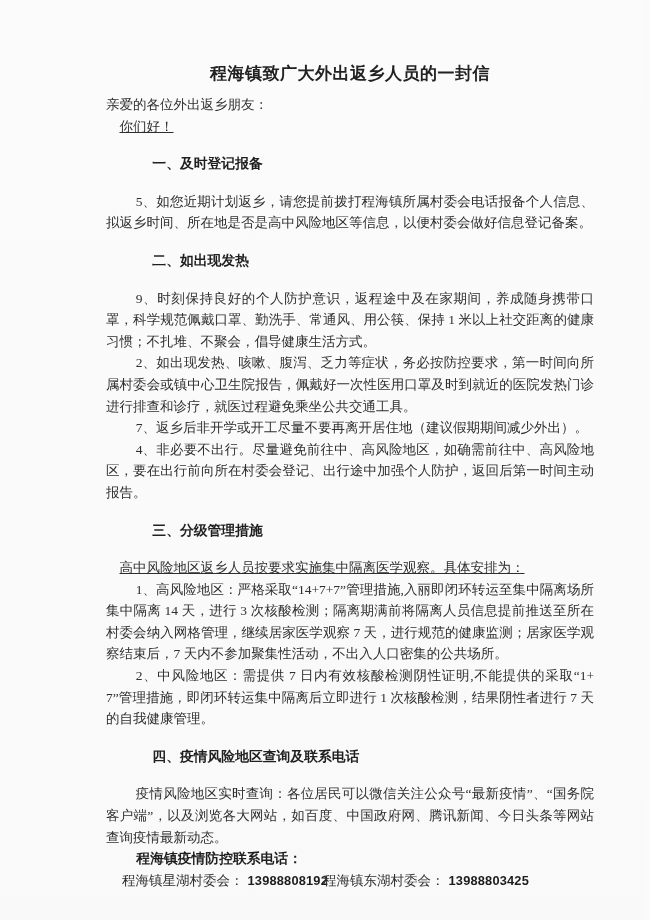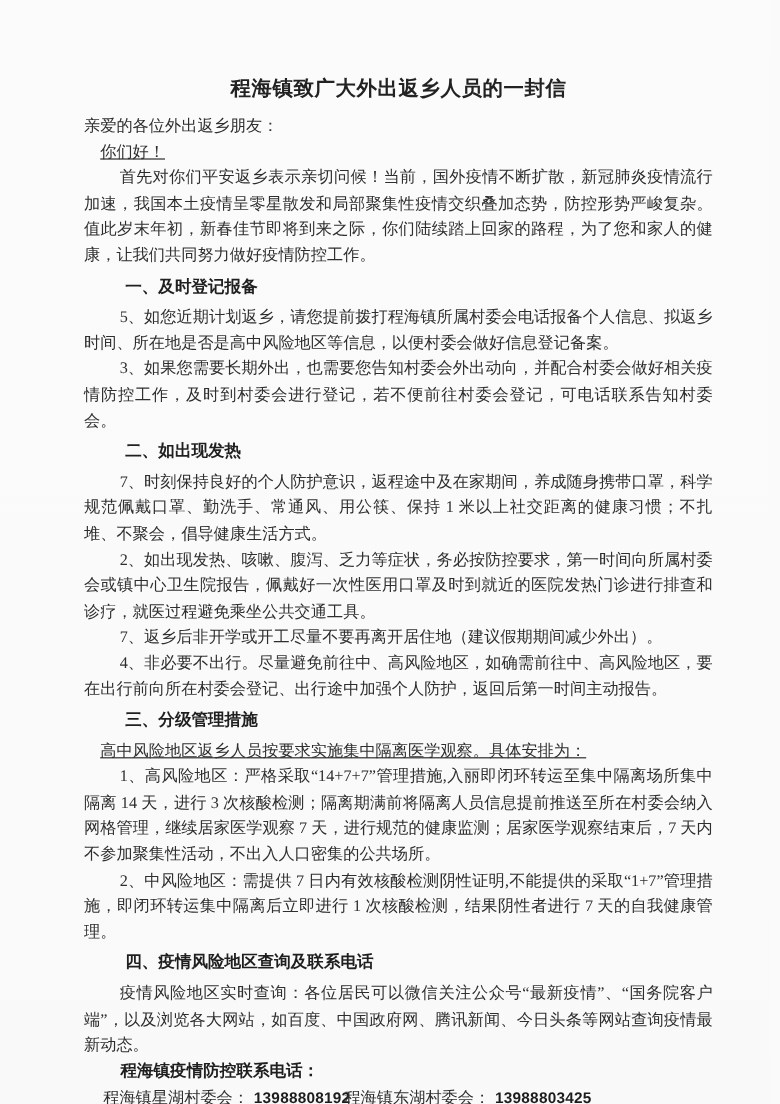--- a/index.html
+++ b/index.html
@@ -11,21 +11,21 @@
     overflow: hidden;
   }
   .page {
     position: relative;
     width: 642px;
     height: 920px;
     box-sizing: border-box;
     background: linear-gradient(180deg, #fbfbfb 0%, #fafafa 60%, #f9f9f9 100%);
     font-family: "Liberation Serif", "DejaVu Serif", serif;
     color: #2e2e2e;
-    padding: 62px 48px 0 70px;
+    padding: 62px 48px 0 106px;
   }
   .doc-title {
     margin: 0 0 9px 0;
     text-align: center;
     font-size: 17px;
     font-weight: bold;
     letter-spacing: 0.5px;
     color: #222;
   }
   .para {
@@ -33,21 +33,21 @@
     font-size: 13.5px;
     line-height: 21.6px;
     text-align: justify;
     text-justify: inter-ideograph;
     word-break: break-all;
   }
   .indent-0 { text-indent: 0; }
   .indent-1 { text-indent: 1em; text-decoration: underline; }
   .indent-2 { text-indent: 2.2em; }
   .sec-heading {
-    margin: 4px;
+    margin: 16px;
     font-size: 13.8px;
     line-height: 21.6px;
     font-weight: bold;
     text-indent: 2.2em;
     color: #1f1f1f;
   }
   .contacts-heading {
     margin: 0;
     font-size: 13.8px;
     line-height: 21.8px;
@@ -82,28 +82,26 @@
 </style>
 </head>
 <body>
 
 <div class="page">
 
   <h1 class="doc-title">程海镇致广大外出返乡人员的一封信</h1>
 
   <p class="para indent-0">亲爱的各位外出返乡朋友：</p>
   <p class="para indent-1">你们好！</p>
-  <p class="para indent-2">首先对你们平安返乡表示亲切问候！当前，国外疫情不断扩散，新冠肺炎疫情流行加速，我国本土疫情呈零星散发和局部聚集性疫情交织叠加态势，防控形势严峻复杂。值此岁末年初，新春佳节即将到来之际，你们陆续踏上回家的路程，为了您和家人的健康，让我们共同努力做好疫情防控工作。</p>
 
   <p class="sec-heading">一、及时登记报备</p>
   <p class="para indent-2">5、如您近期计划返乡，请您提前拨打程海镇所属村委会电话报备个人信息、拟返乡时间、所在地是否是高中风险地区等信息，以便村委会做好信息登记备案。</p>
-  <p class="para indent-2">3、如果您需要长期外出，也需要您告知村委会外出动向，并配合村委会做好相关疫情防控工作，及时到村委会进行登记，若不便前往村委会登记，可电话联系告知村委会。</p>
 
   <p class="sec-heading">二、如出现发热</p>
-  <p class="para indent-2">7、时刻保持良好的个人防护意识，返程途中及在家期间，养成随身携带口罩，科学规范佩戴口罩、勤洗手、常通风、用公筷、保持 1 米以上社交距离的健康习惯；不扎堆、不聚会，倡导健康生活方式。</p>
+  <p class="para indent-2">9、时刻保持良好的个人防护意识，返程途中及在家期间，养成随身携带口罩，科学规范佩戴口罩、勤洗手、常通风、用公筷、保持 1 米以上社交距离的健康习惯；不扎堆、不聚会，倡导健康生活方式。</p>
   <p class="para indent-2">2、如出现发热、咳嗽、腹泻、乏力等症状，务必按防控要求，第一时间向所属村委会或镇中心卫生院报告，佩戴好一次性医用口罩及时到就近的医院发热门诊进行排查和诊疗，就医过程避免乘坐公共交通工具。</p>
   <p class="para indent-2">7、返乡后非开学或开工尽量不要再离开居住地（建议假期期间减少外出）。</p>
   <p class="para indent-2">4、非必要不出行。尽量避免前往中、高风险地区，如确需前往中、高风险地区，要在出行前向所在村委会登记、出行途中加强个人防护，返回后第一时间主动报告。</p>
 
   <p class="sec-heading">三、分级管理措施</p>
   <p class="para indent-1">高中风险地区返乡人员按要求实施集中隔离医学观察。具体安排为：</p>
   <p class="para indent-2">1、高风险地区：严格采取“14+7+7”管理措施,入丽即闭环转运至集中隔离场所集中隔离 14 天，进行 3 次核酸检测；隔离期满前将隔离人员信息提前推送至所在村委会纳入网格管理，继续居家医学观察 7 天，进行规范的健康监测；居家医学观察结束后，7 天内不参加聚集性活动，不出入人口密集的公共场所。</p>
   <p class="para indent-2">2、中风险地区：需提供 7 日内有效核酸检测阴性证明,不能提供的采取“1+7”管理措施，即闭环转运集中隔离后立即进行 1 次核酸检测，结果阴性者进行 7 天的自我健康管理。</p>
 
   <p class="sec-heading">四、疫情风险地区查询及联系电话</p>

